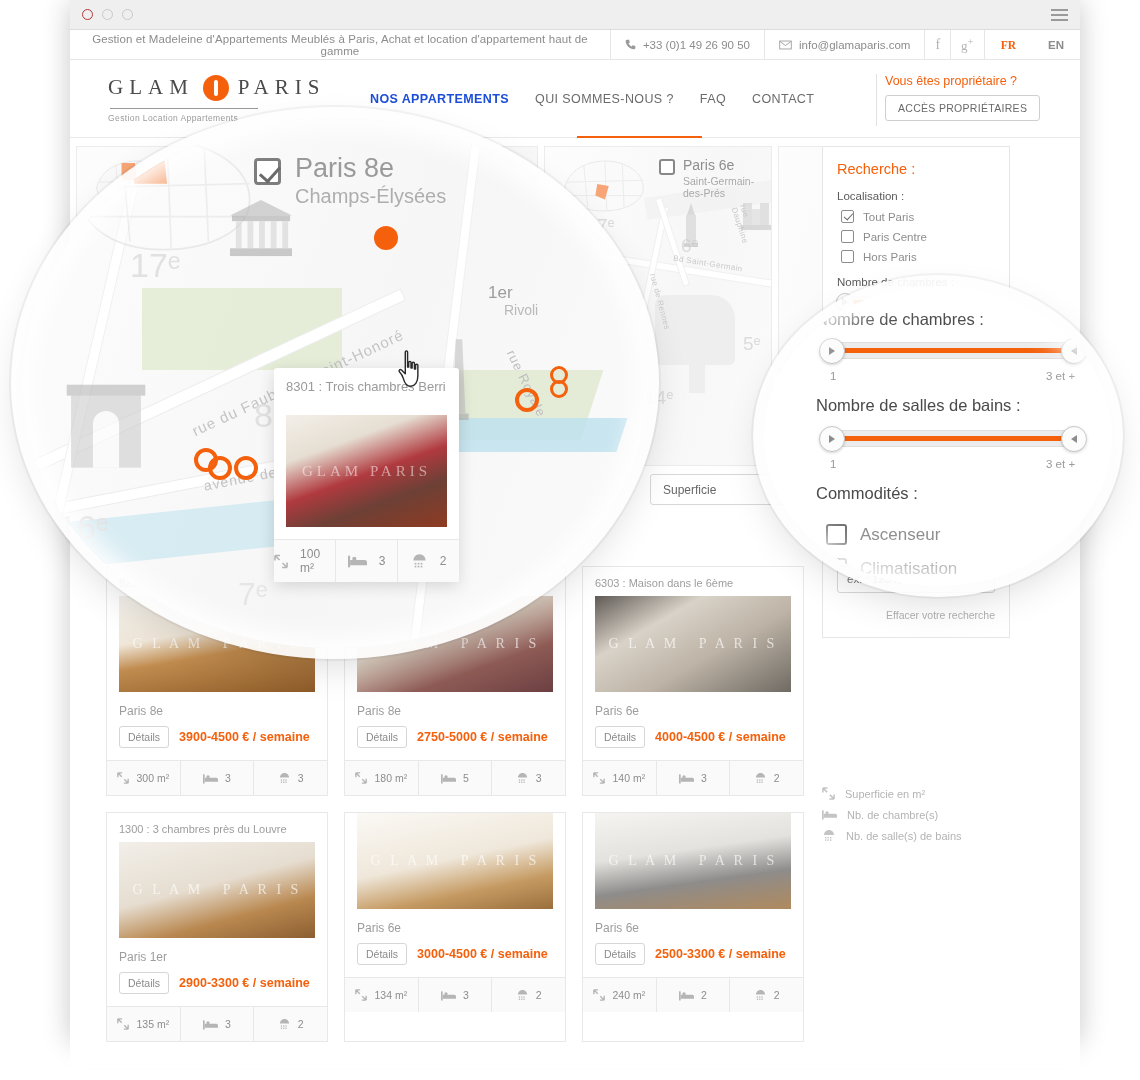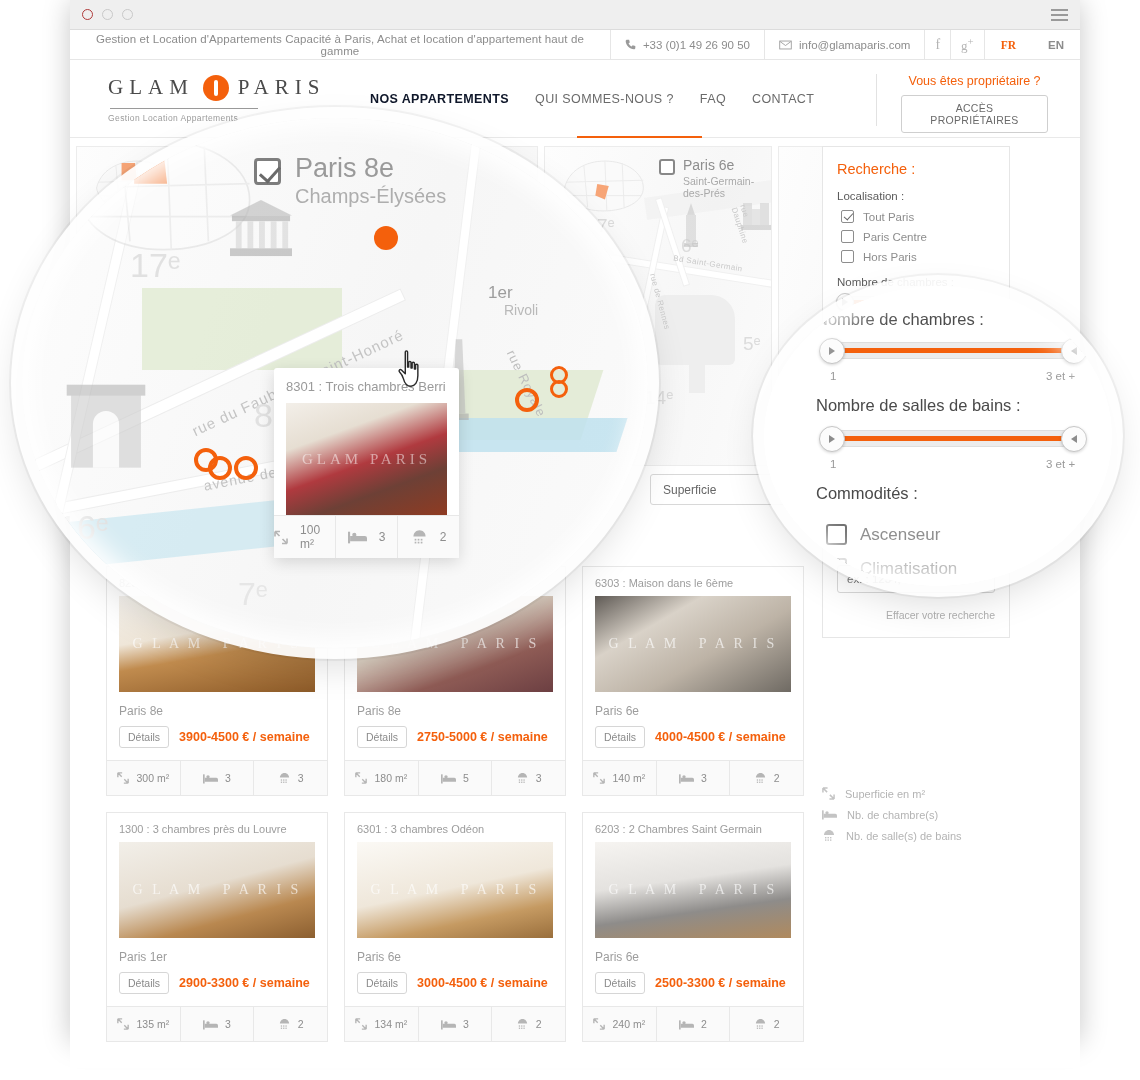--- a/index.html
+++ b/index.html
@@ -57,27 +57,27 @@
   }
   .logo-mark:after{
     content:""; position:absolute; left:11px; top:5px; width:4px;height:16px;
     background:#fff; border-radius:2px;
   }
   .logo-rule{ width:148px;height:1px;background:#9a9a9a;margin:7px 0 4px 2px;}
   .logo-sub{ font-size:8.5px;color:#9b9b9b;letter-spacing:.4px; }
 
   #nav{ display:flex; align-items:center; gap:26px; font-size:12.5px; color:#6a6a6a; letter-spacing:.4px;}
   #nav .item{ cursor:pointer; padding:4px 0; }
-  #nav .item.active{ color:#0f172a; font-weight:bold; }
+  #nav .item.active{ color:#1d4ed8; font-weight:bold; }
   #navunderline{
     position:absolute; left:507px; top:76px; width:125px; height:4px; background:#f4600c;
   }
   #owner{
-    position:absolute; right:32px; top:14px; width:172px; text-align:center;
-    border-left:1px solid #e2e2e2; padding-left:24px; height:52px;margin-left:32px;
+    position:absolute; right:32px; top:14px; width:172px; 
+    border-left:1px solid #e2e2e2; padding-left:8px; height:52px;margin-left:32px;
   }
   #owner .t{ font-size:12.5px; color:#f4600c; margin-bottom:7px; }
   #ownerbtn{
     display:inline-block; border:1px solid #cfcfcf; border-radius:3px;
     font-size:10.5px; color:#6a6a6a; padding:6px 12px; background:#fff; cursor:pointer;
     letter-spacing:.3px;
   }
 
   
   #page{ position:relative; height:930px; background:#fff; }
@@ -215,21 +215,21 @@
   .m1 .bigcbx{ width:27px;height:27px;border:3px solid #7d7d7d;border-radius:4px;position:relative;background:#fff;flex:none;margin-top:4px;}
   .m1 .bigcbx:after{ content:"";position:absolute;left:7px;top:1px;width:9px;height:17px;border:solid #6a6a6a;border-width:0 3px 3px 0;transform:rotate(42deg);}
   .m1 .bt{ font-size:27px;color:#9a9a9a;line-height:1.1;}
   .m1 .bt small{ display:block;font-size:20px;color:#aeaeae;margin-top:1px;}
 
   #popup{
     position:absolute; left:252px; top:250px; width:185px; background:#fff;
     box-shadow:0 4px 16px rgba(0,0,0,.14); border-radius:3px;
   }
   #popup .pref{ font-size:13px;color:#9a9a9a;padding:11px 12px 9px 12px;white-space:nowrap;}
-  #popup .pphoto{ height:112px;margin:0 12px;overflow:hidden;position:relative;background:#cfcfcf;}
+  #popup .pphoto{ height:112px;margin:12px 12px;overflow:hidden;position:relative;background:#cfcfcf;}
   #popup .pprice{ color:#f4600c;font-size:15.5px;padding:12px;}
   #popup .amen div{ font-size:12px;height:42px;gap:12px;}
 
   #cursor{ position:absolute; left:372px; top:232px; width:34px;height:40px; }
 
   
   .m2{ position:absolute; inset:0; background:#fff; padding:0; }
   .m2 .lbl{ position:absolute; font-size:16.5px;color:#4a4a4a;}
   .m2 .small{ font-size:11.5px;color:#9a9a9a;}
   .m2 .trk{ position:absolute; height:17px; background:#ececec;border:1px solid #dedede;border-radius:3px;}
@@ -258,21 +258,21 @@
       <div class="dot"></div>
     </div>
     <div class="hamburger">
         <i></i>
         <i></i>
         <i></i>
       </div>
   </div>
 
   <div id="topbar">
-    <div class="tagline">Gestion et Location d'Appartements Capacité à Paris, Achat et location d'appartement haut de gamme</div>
+    <div class="tagline">Gestion et Madeleine d'Appartements Meublés à Paris, Achat et location d'appartement haut de gamme</div>
     <div class="cell">
       <svg class="ic" width="11" height="11" viewBox="0 0 16 16">
         <path d="M3 1 L6 1 L7 5 L5.2 6.2 C6 8.2 7.8 10 9.8 10.8 L11 9 L15 10 L15 13 C15 14 14 15 13 15 C7 15 1 9 1 3 C1 2 2 1 3 1Z" fill="#9a9a9a"></path>
       </svg>
       <span>+33 (0)1 49 26 90 50</span>
     </div>
     <div class="cell">
       <svg class="ic" width="13" height="10" viewBox="0 0 18 13">
         <rect x="1" y="1" width="16" height="11" fill="none" stroke="#9a9a9a" stroke-width="1.2"></rect>
         <path d="M1.6 1.8 L9 7.2 L16.4 1.8" fill="none" stroke="#9a9a9a" stroke-width="1.2"></path>
@@ -614,21 +614,20 @@
                   <rect x="5.5" y="10.4" width="1.4" height="1.4"></rect>
                   <rect x="8" y="10.4" width="1.4" height="1.4"></rect>
                 </g>
               </svg>
             <span>2</span>
           </div>
         </div>
       </div>
 
       <div class="card">
-        <div class="ref">6301 : 3 chambres Odéon</div>
         <div class="photo" style="background:linear-gradient(168deg,#fbf9f5 0%,#efe7da 48%,#c59a62 75%,#9a6f3c 100%);">
           <div class="wm">G L A M &nbsp; P A R I S</div>
         </div>
         <div class="loc">Paris 6e</div>
         <div class="pricerow">
           <div class="detbtn">Détails</div>
           <div class="price">3000-4500 € / semaine</div>
         </div>
         <div class="amen">
           <div>
@@ -656,21 +655,20 @@
                   <rect x="5.5" y="10.4" width="1.4" height="1.4"></rect>
                   <rect x="8" y="10.4" width="1.4" height="1.4"></rect>
                 </g>
               </svg>
             <span>2</span>
           </div>
         </div>
       </div>
 
       <div class="card">
-        <div class="ref">6203 : 2 Chambres Saint Germain</div>
         <div class="photo" style="background:linear-gradient(172deg,#f6f4f1 0%,#e4e2df 40%,#8e8c8a 68%,#b08a5e 100%);">
           <div class="wm">G L A M &nbsp; P A R I S</div>
         </div>
         <div class="loc">Paris 6e</div>
         <div class="pricerow">
           <div class="detbtn">Détails</div>
           <div class="price">2500-3300 € / semaine</div>
         </div>
         <div class="amen">
           <div>

